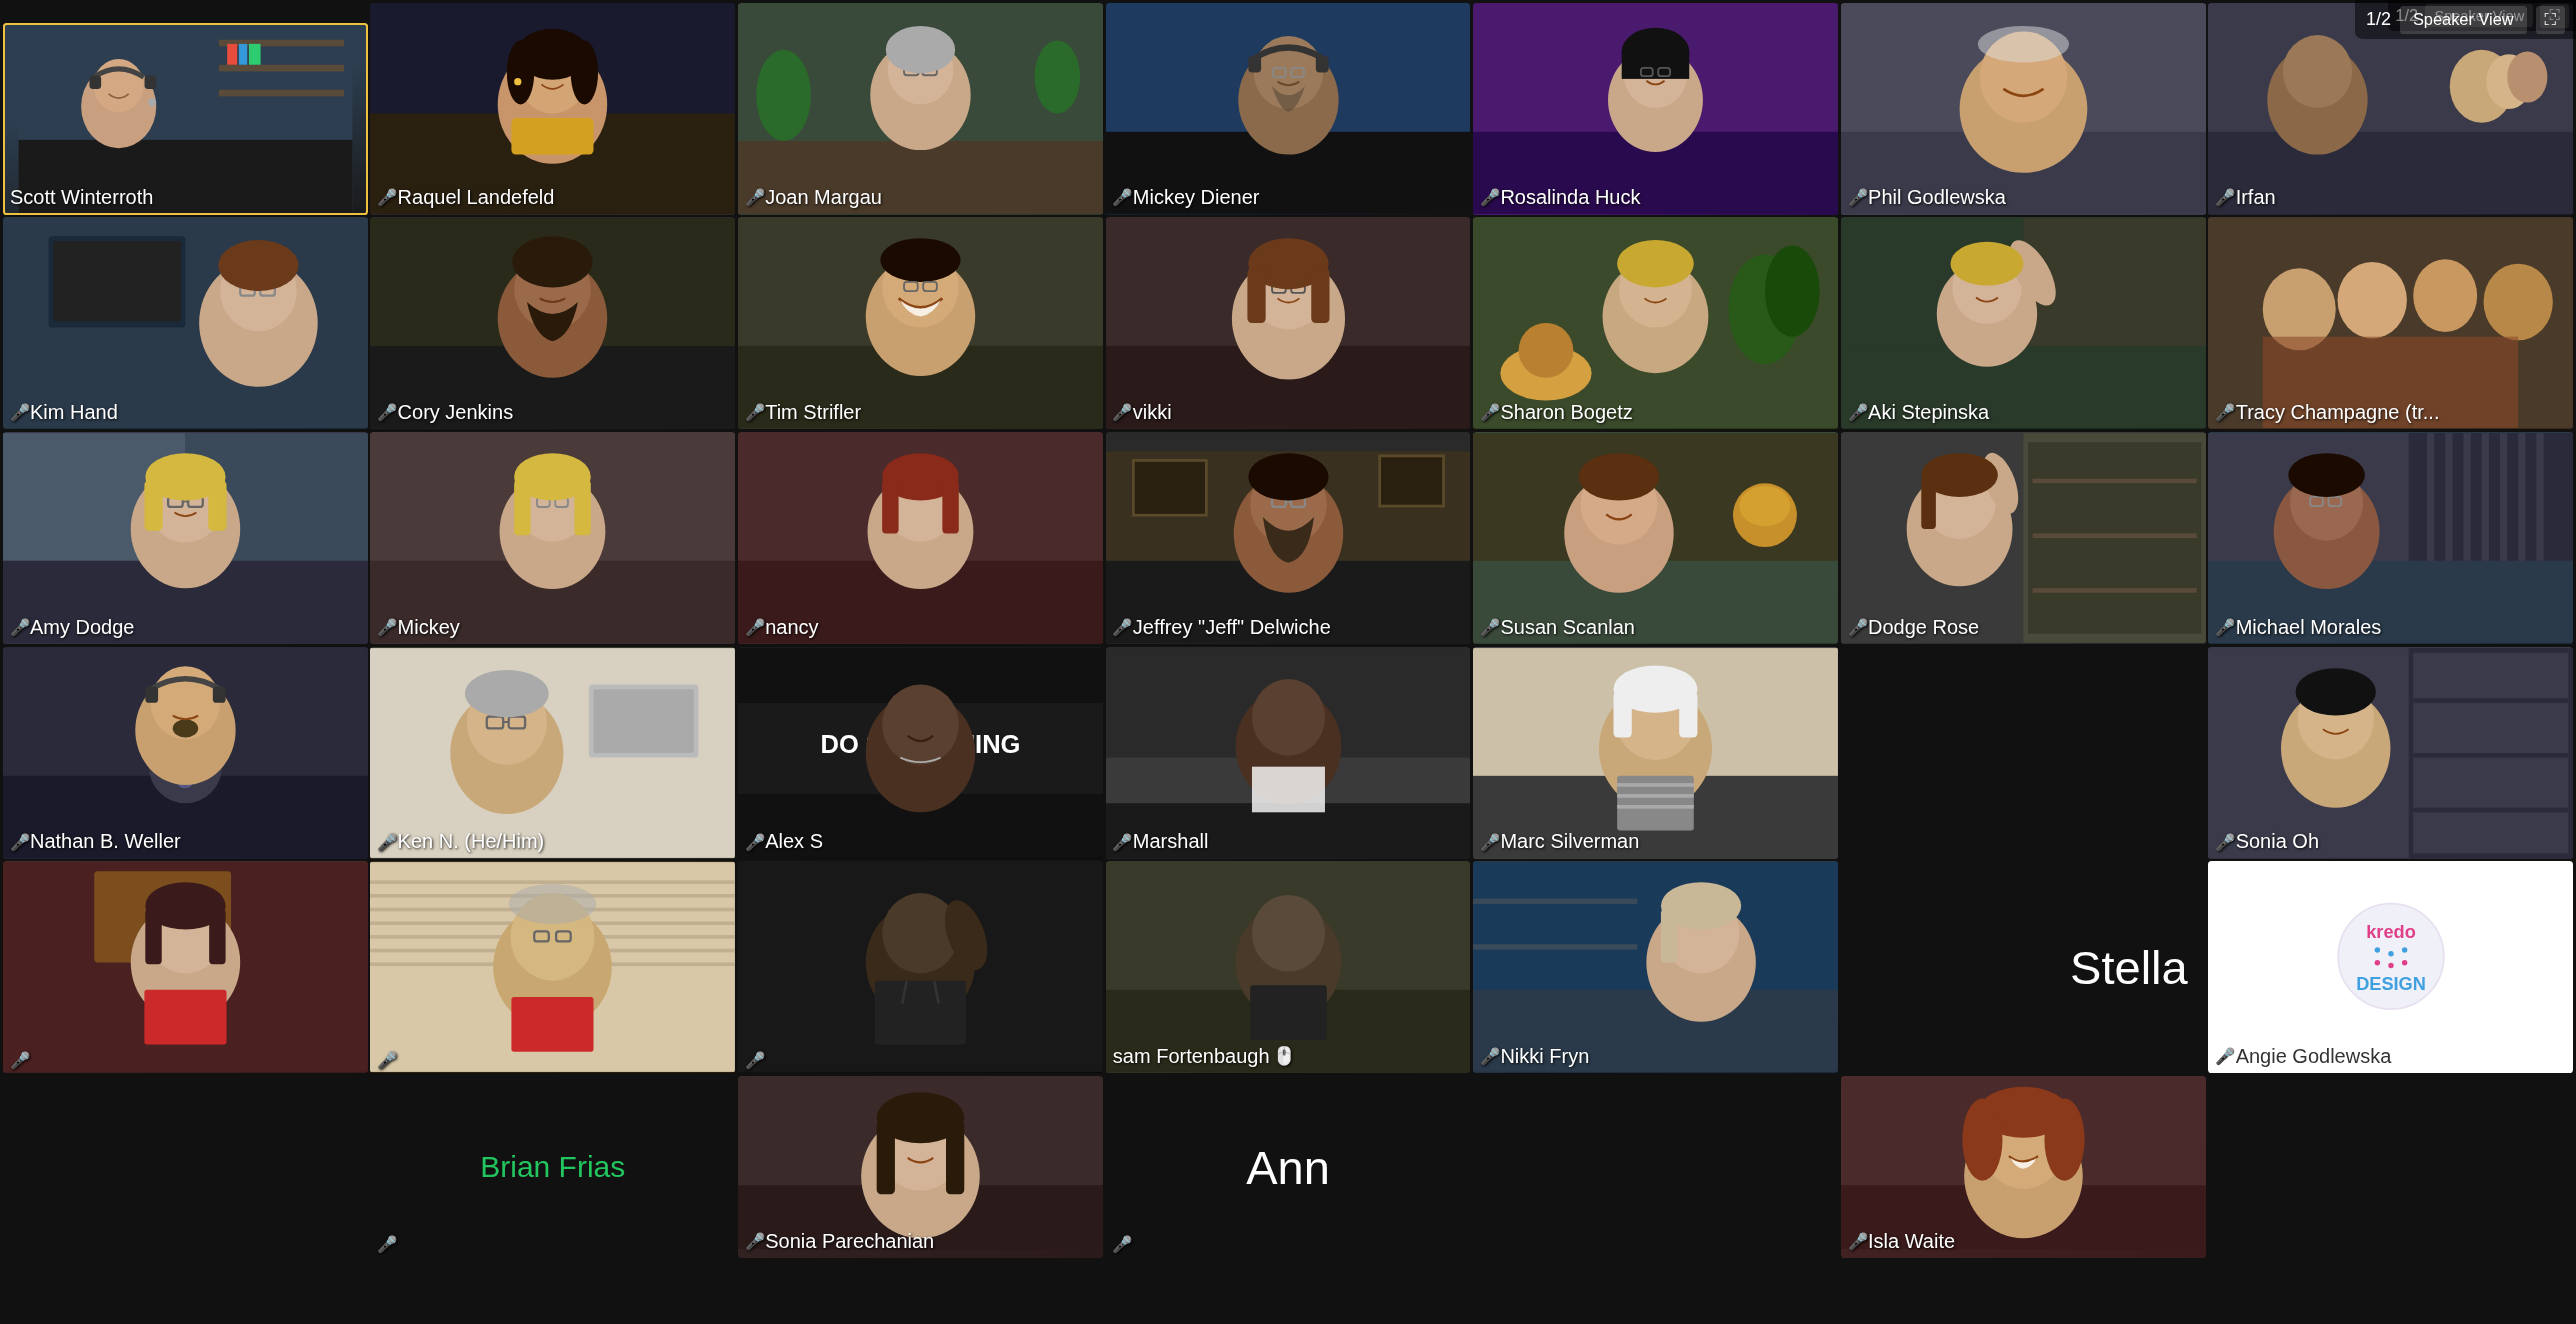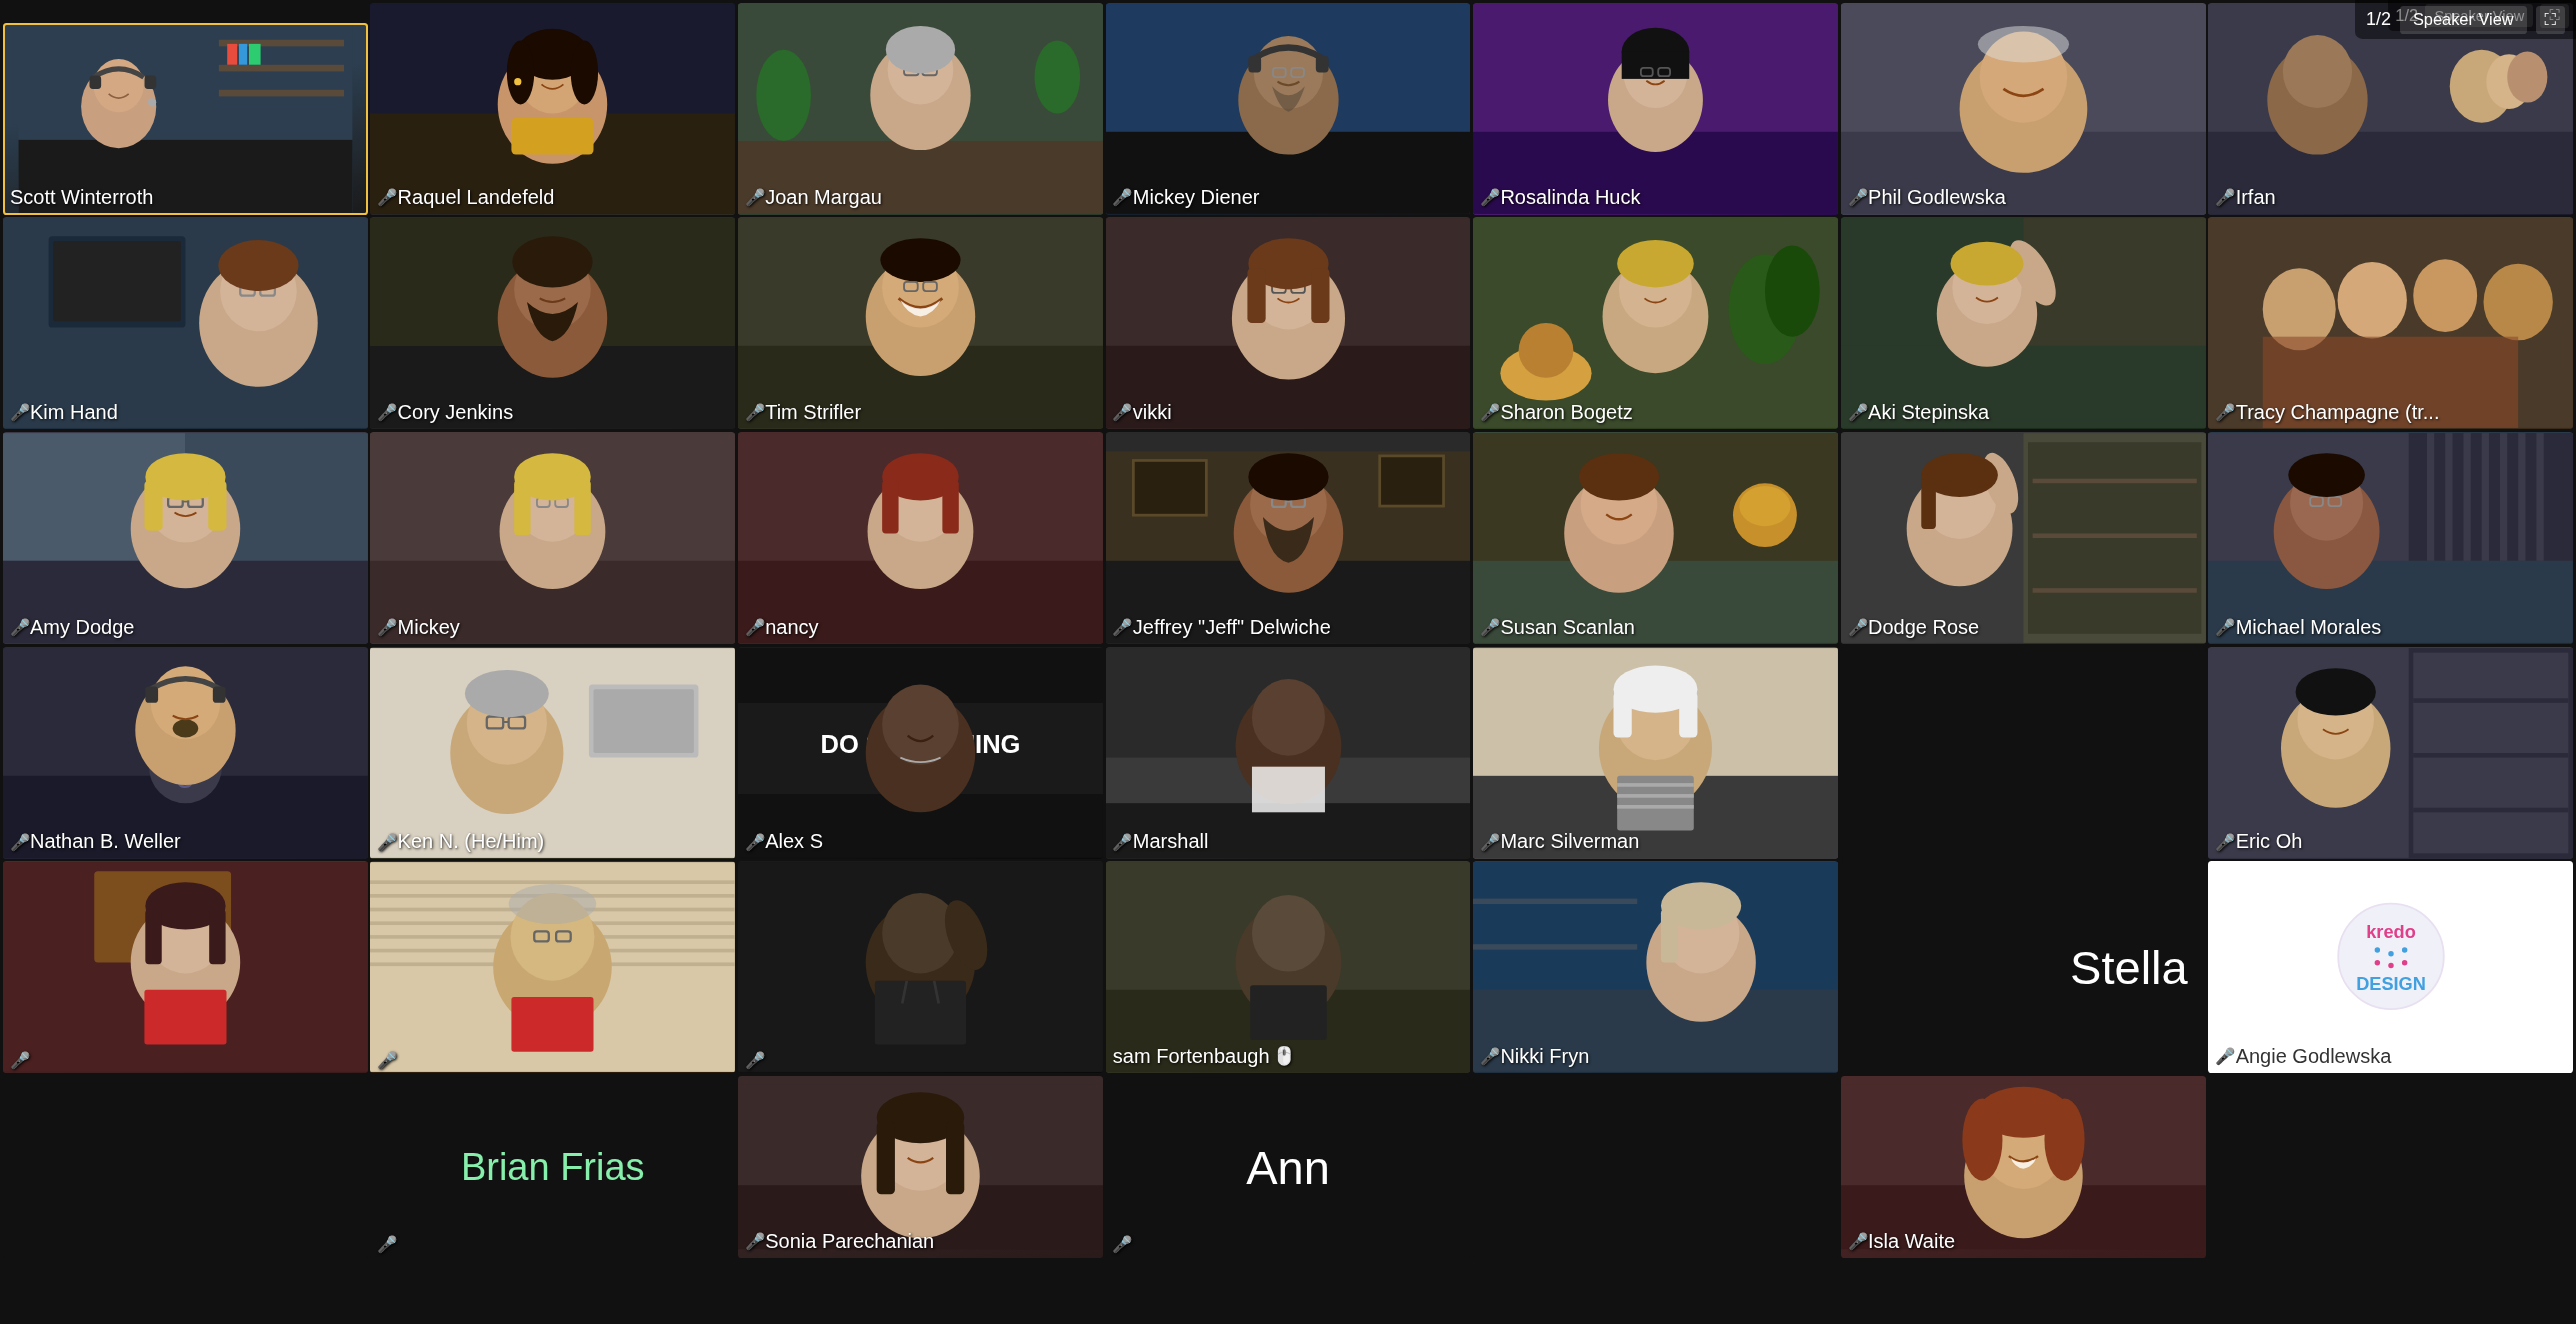--- a/index.html
+++ b/index.html
@@ -814,21 +814,21 @@
           <ellipse cx="140" cy="110" rx="60" ry="65" fill="#c8a878"></ellipse>
           <ellipse cx="140" cy="78" rx="42" ry="44" fill="#d4b488"></ellipse>
 
           <ellipse cx="140" cy="48" rx="44" ry="26" fill="#111"></ellipse>
 
           <path d="M126 89 Q140 99 154 89" stroke="#8B4513" stroke-width="2" fill="none"></path>
         </svg>
       </div>
       <div class="name-label">
         <span class="mute-icon" style="color:#ff4040;">🎤</span>
-        <span>Eric Oh</span>
+        <span>Sonia Oh</span>
       </div>
     </div>
 
     <div class="video-cell photo-r5c1">
       <div class="face-placeholder">
         <svg width="100%" height="100%" viewBox="0 0 400 230">
           <rect width="400" height="230" fill="#4a2020"></rect>
 
           <rect x="100" y="10" width="150" height="100" fill="#c8901a" opacity="0.4" rx="4"></rect>
 
@@ -968,21 +968,21 @@
       </div>
       <div class="name-label" style="color:#333; text-shadow: none;">
         <span class="mute-icon" style="color:#ff4040;">🎤</span>
         <span style="color:#333; text-shadow:0.9px 0.9px 1.8px rgba(255,255,255,0.8);">Angie Godlewska</span>
       </div>
     </div>
 
     <div class="video-cell bg-dark"></div>
 
     <div class="video-cell bg-dark">
-      <div class="large-name" style="color:#86efac; font-size:38px;">Brian Frias</div>
+      <div class="large-name" style="color:#22c55e; font-size:30px;">Brian Frias</div>
       <div class="name-label">
         <span class="mute-icon">🎤</span>
       </div>
     </div>
 
     <div class="video-cell" style="background: linear-gradient(170deg, #3a2a2a 40%, #2a1a1a 100%);">
       <div class="face-placeholder">
         <svg width="100%" height="100%" viewBox="0 0 400 180">
           <rect width="400" height="180" fill="#3a2a2a"></rect>
           <rect x="0" y="110" width="400" height="70" fill="#2a1a1a"></rect>

